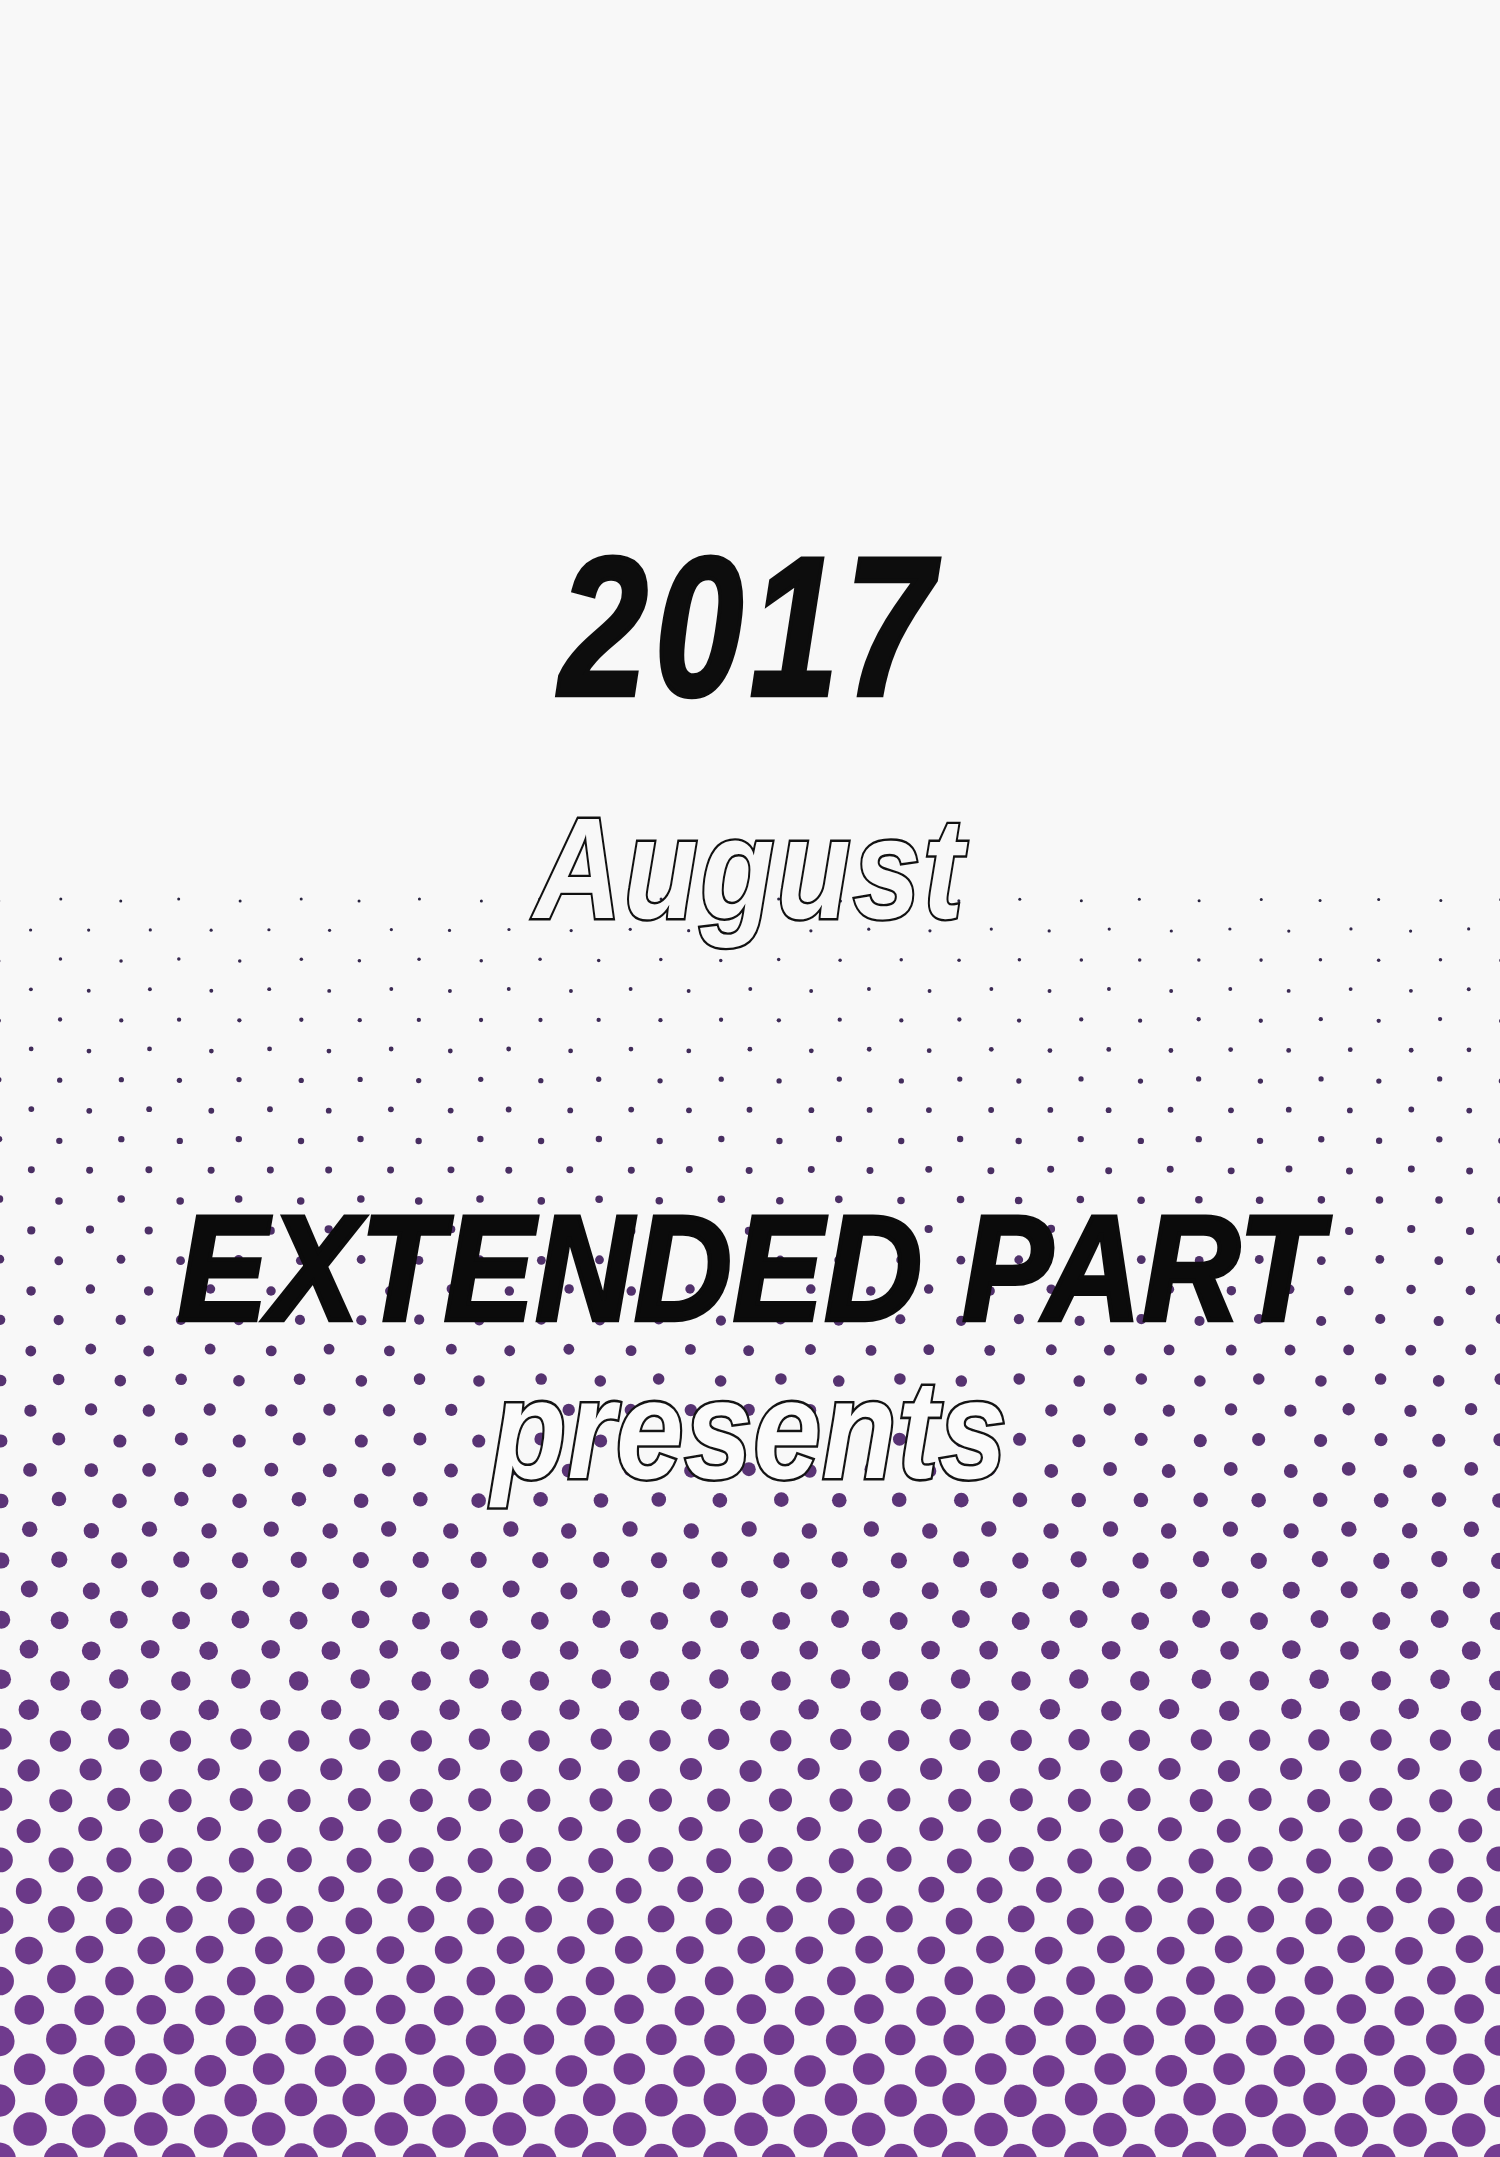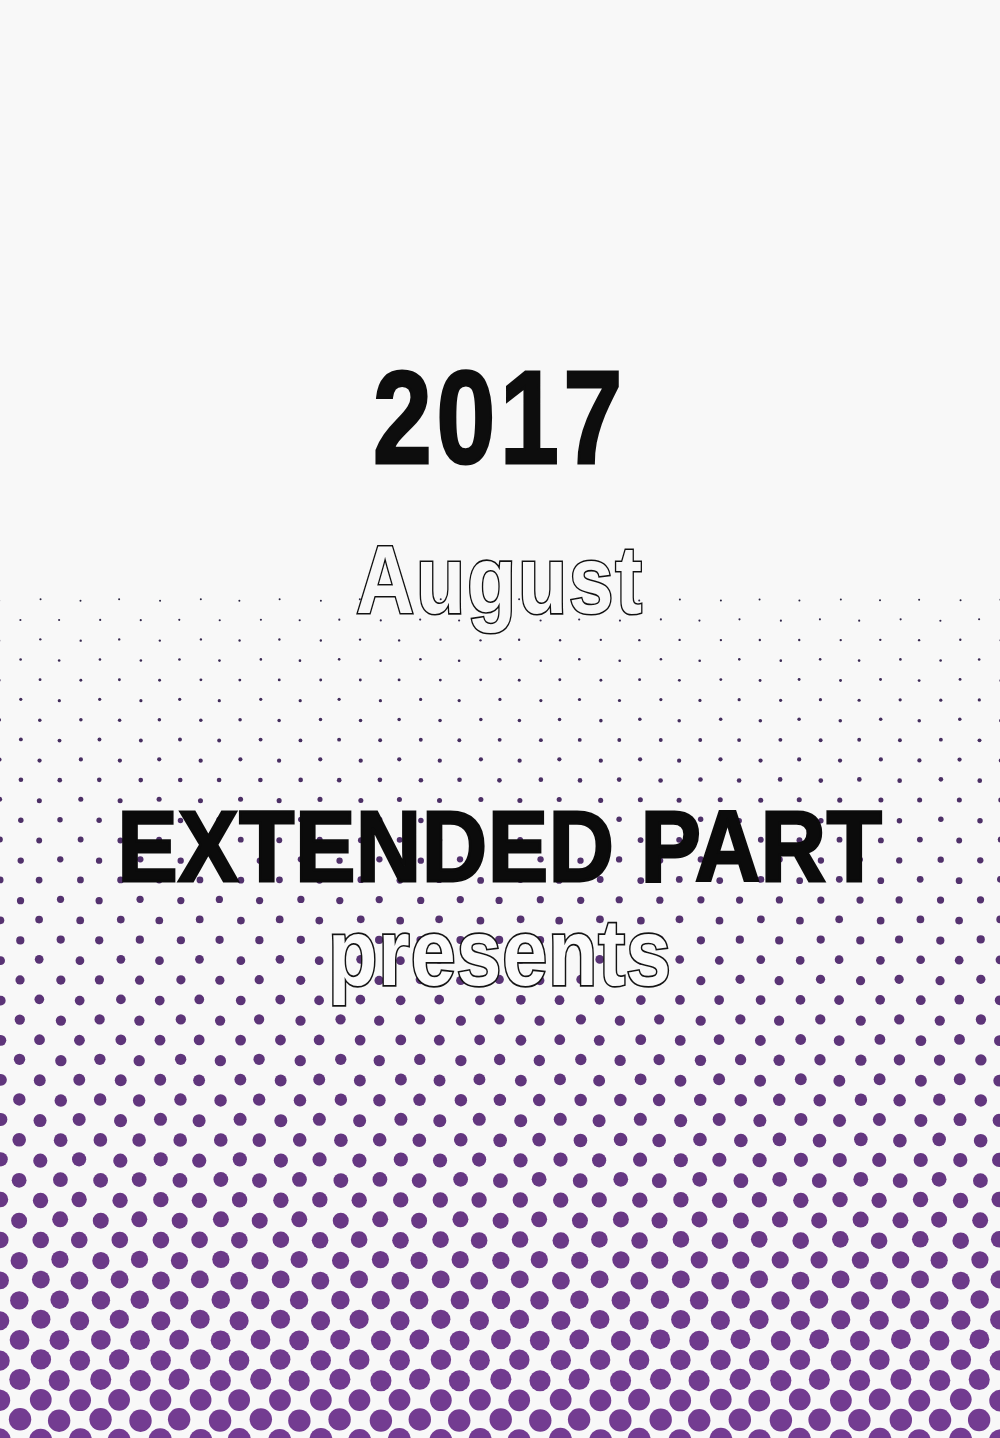--- a/index.html
+++ b/index.html
@@ -8,20 +8,21 @@
     padding: 0;
     background: #ffffff;
   }
   #page {
     position: relative;
     width: 1000px;
     height: 1438px;
     background: #f8f8f8;
     overflow: hidden;
     font-family: "Liberation Sans", sans-serif;
+    font-style: italic;
   }
 
   
   #halftone {
     position: absolute;
     left: 0;
     top: 0;
     width: 1000px;
     height: 1438px;
     z-index: 1;

